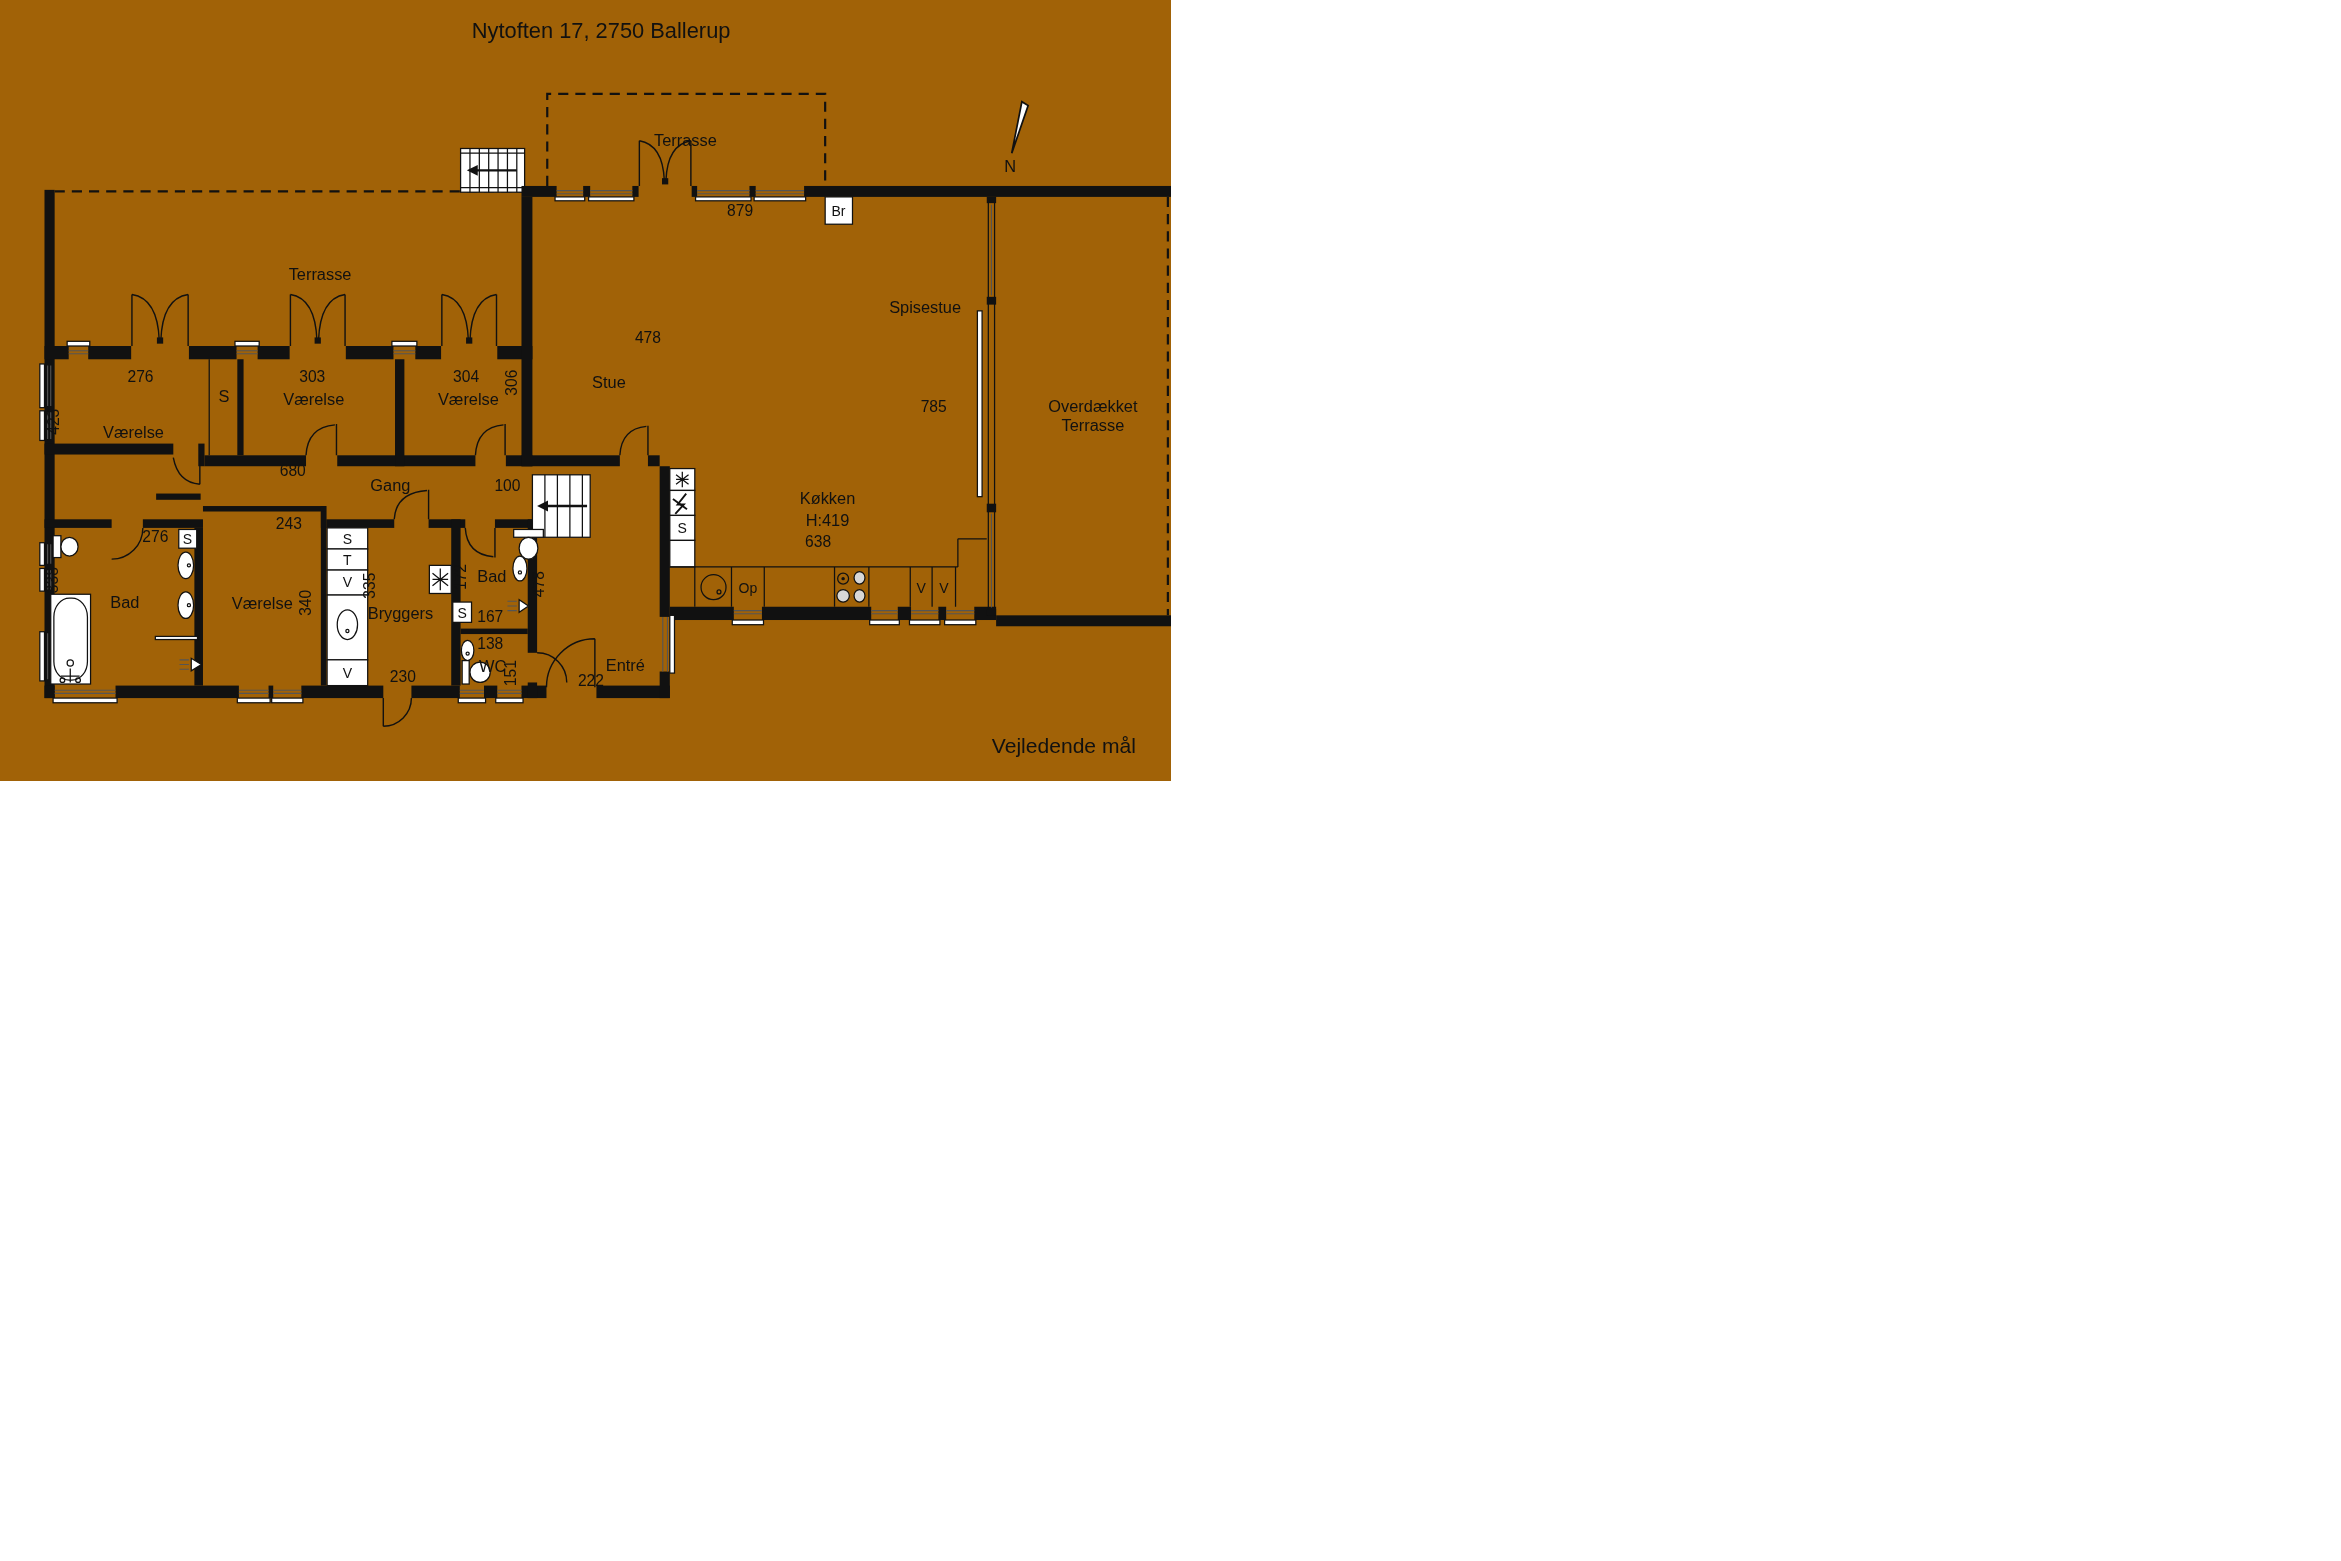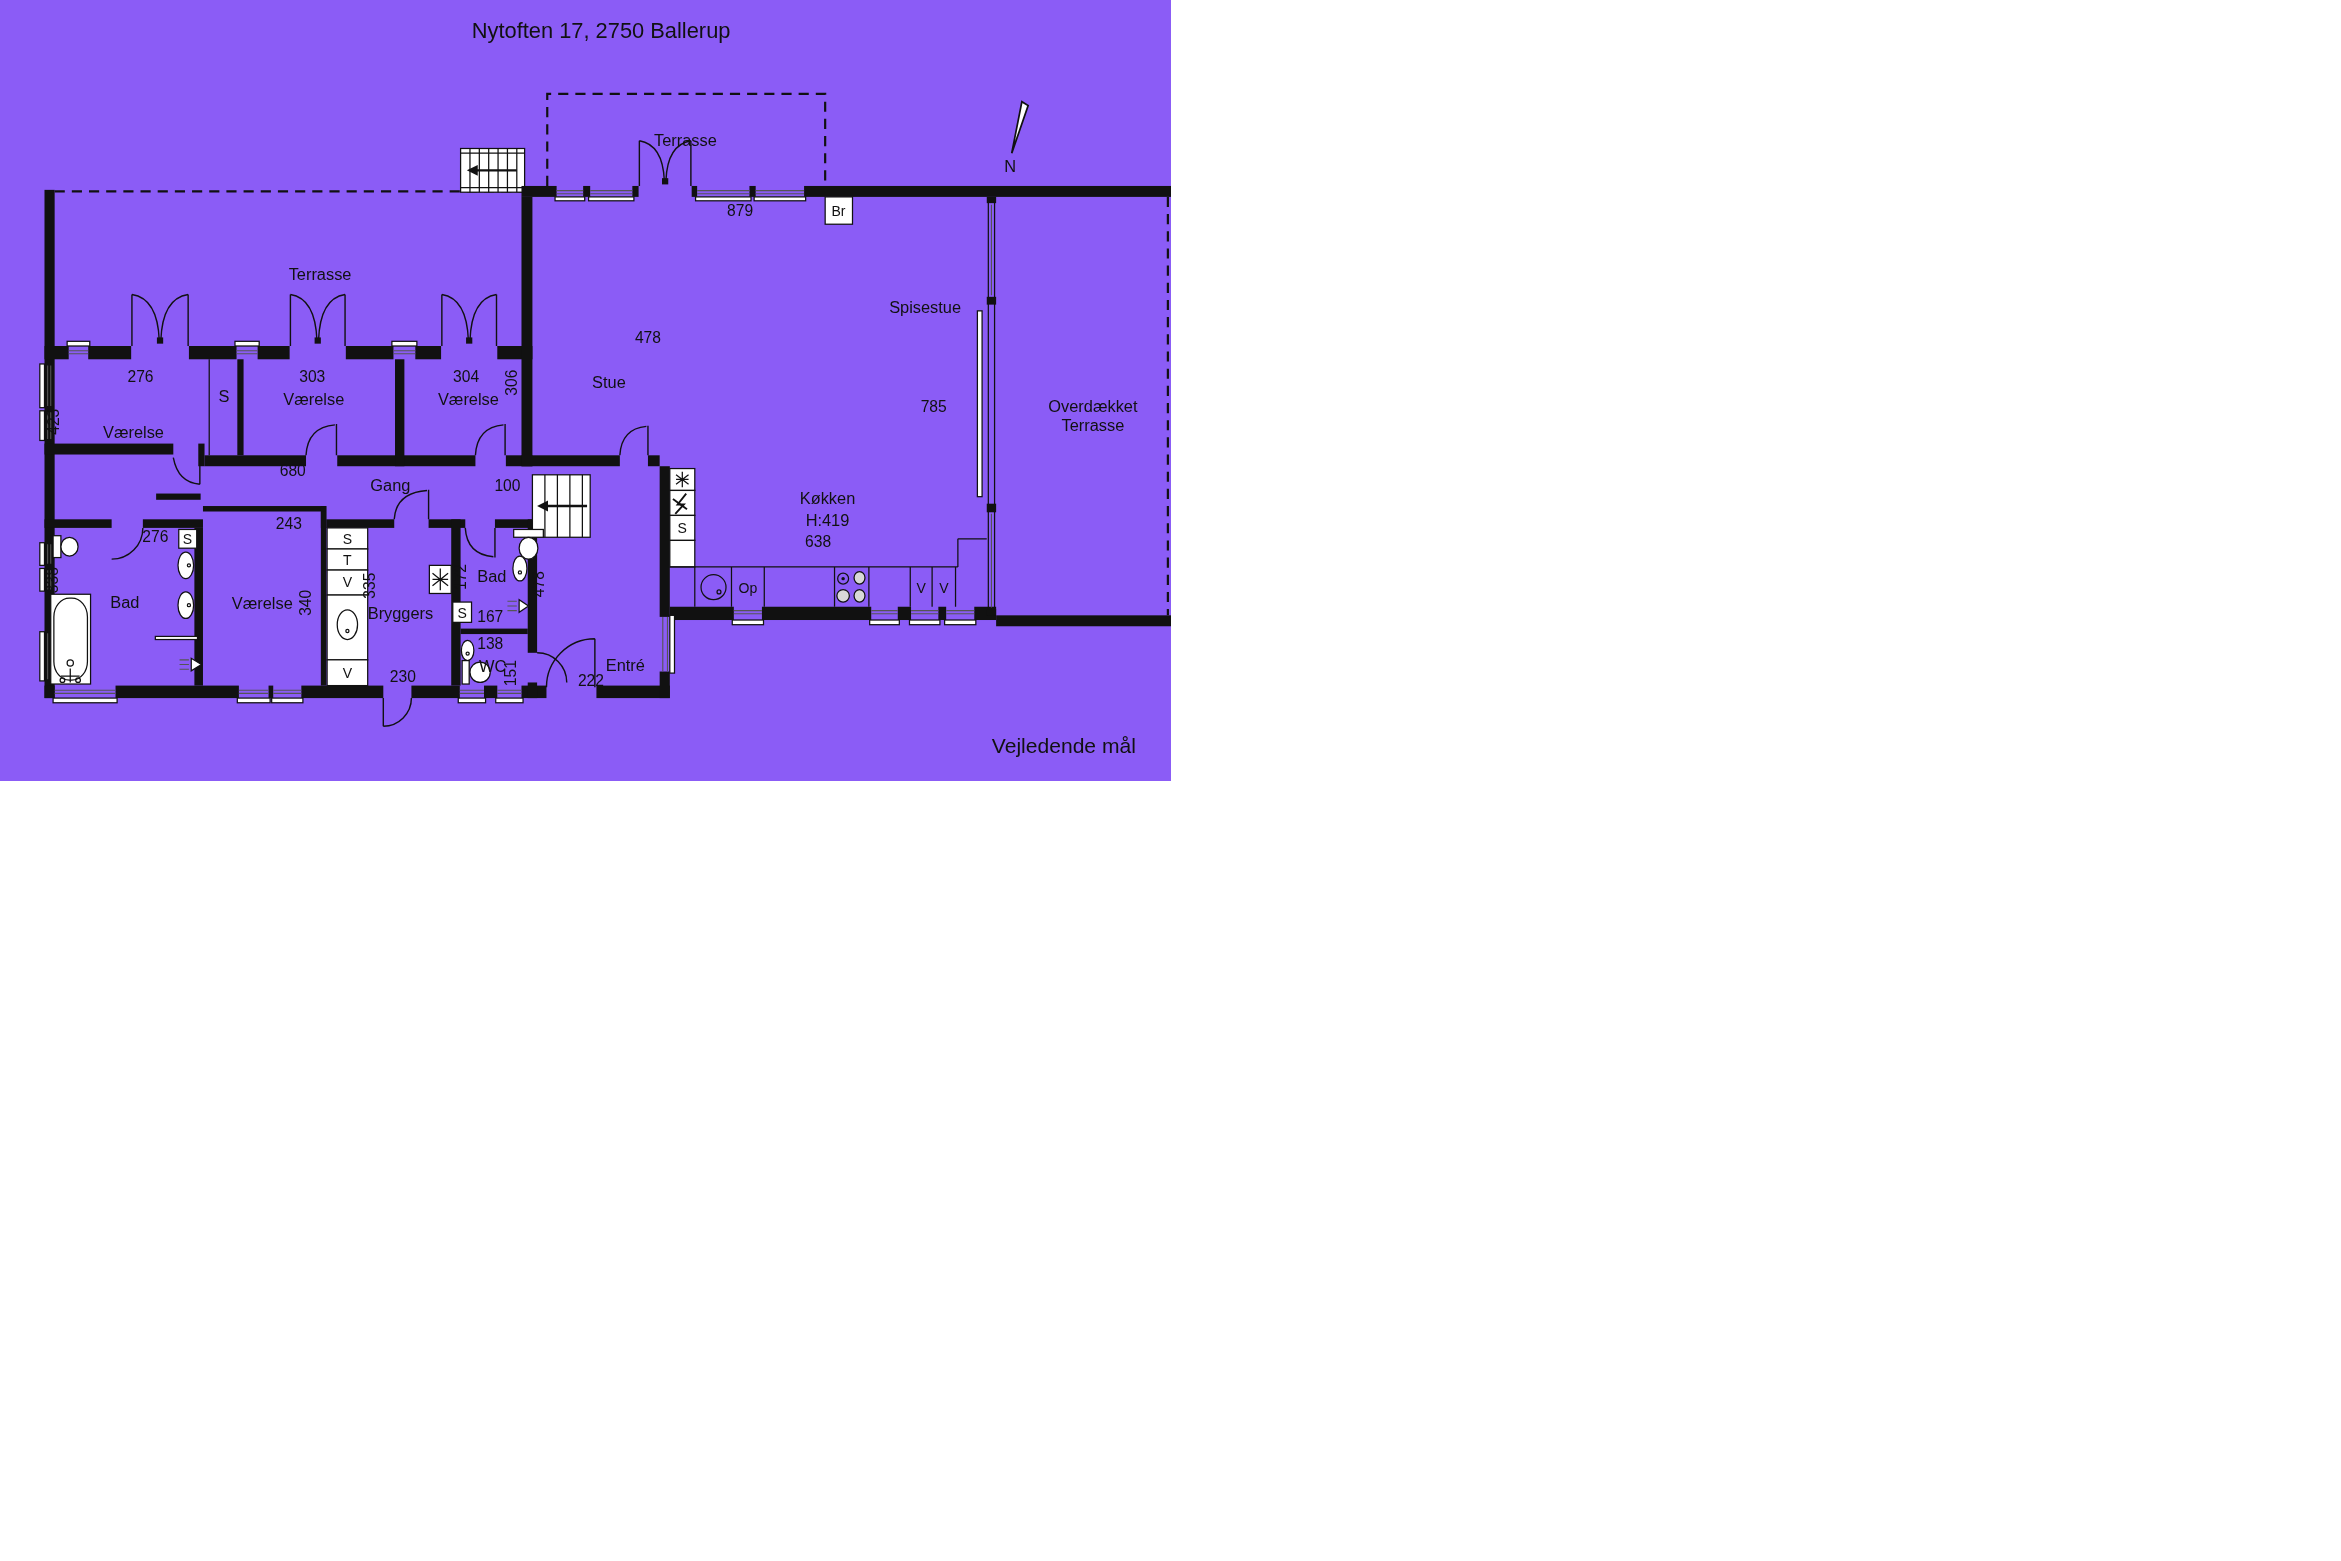--- a/index.html
+++ b/index.html
@@ -1,16 +1,16 @@
 <!DOCTYPE html>
 <html style="font-size:12.5px"><head>
 <meta charset="utf-8">
 <style>
   html,body{margin:0;padding:0;background:#ffffff;}
-  .page{width:1171px;height:781px;position:relative;background:#8b5cf6;font-family:"Liberation Sans",sans-serif;}
+  .page{width:1171px;height:781px;position:relative;background:#a16207;font-family:"Liberation Sans",sans-serif;}
   svg text{fill:#111;}
   .wl{fill:#111;}
   .tn{fill:none;stroke:#111;stroke-width:1.6;}
   .tnf{fill:#fff;stroke:#111;stroke-width:1.6;}
   .gz{fill:none;stroke:#555;stroke-width:1.4;}
   .door{fill:none;stroke:#111;stroke-width:1.8;}
   .dash{fill:none;stroke:#111;stroke-width:2.8;stroke-dasharray:13 9;}
   .lbl{font-size:21px;}
   .dim{font-size:20px;}
   .sm{font-size:18px;}

